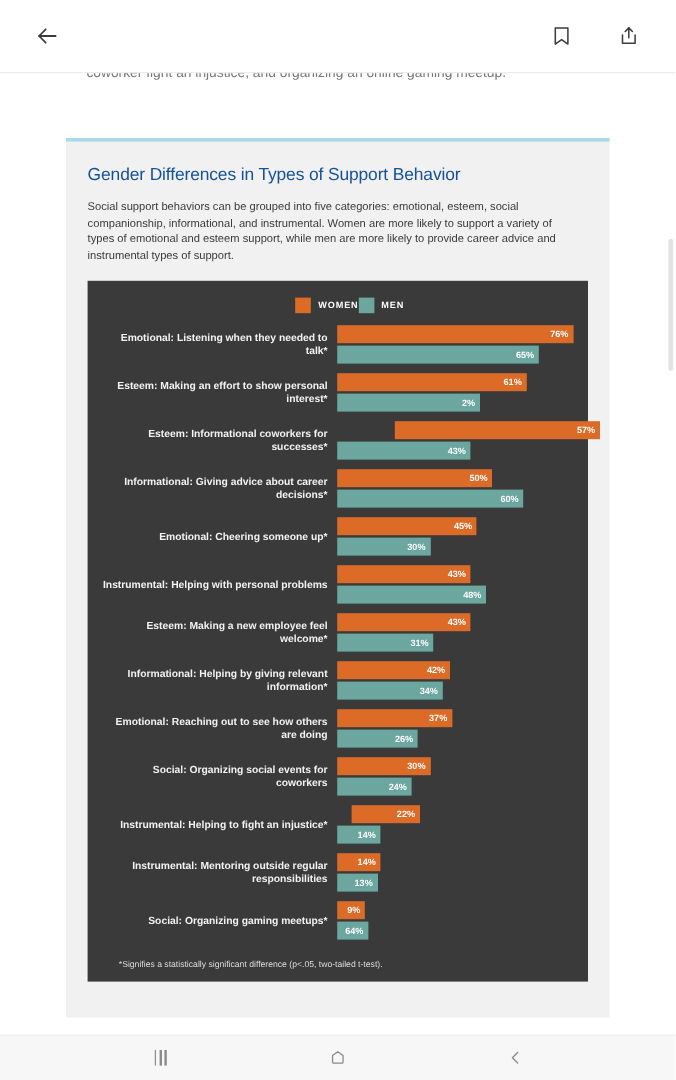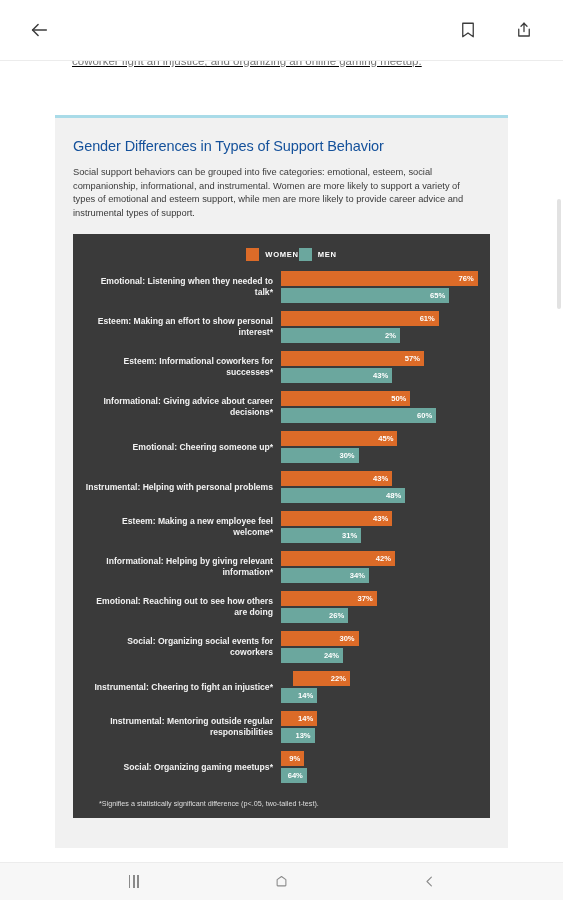--- a/index.html
+++ b/index.html
@@ -33,21 +33,20 @@
     flex: 1 1 auto;
     background: #ffffff;
     overflow: hidden;
     border-top: 1px solid #ececec;
   }
   .para-clip {
     position: relative;
     height: 46px;
     overflow: hidden;
     padding: 0 72px;
-    text-decoration: underline;
   }
   .para-clip p {
     font-size: 11.5px;
     line-height: 22px;
     color: #767676;
     margin-top: -11px;
   }
 
   
   .card {
@@ -220,21 +219,21 @@
                   <span class="bar-val">61%</span>
                 </div>
                 <div class="bar men" style="width: 119.025px; background: rgb(107, 167, 158);">
                   <span class="bar-val">2%</span>
                 </div>
               </div>
             </div>
             <div class="row">
               <div class="row-label">Esteem: Informational coworkers for successes*</div>
               <div class="row-bars">
-                <div class="bar women" style="width: 143px; background: rgb(220, 107, 40);">
+                <div class="bar women" style="width: 171px; background: rgb(220, 107, 40); margin-left: 48px;">
                   <span class="bar-val">57%</span>
                 </div>
                 <div class="bar men" style="width: 111.262px; background: rgb(107, 167, 158);">
                   <span class="bar-val">43%</span>
                 </div>
               </div>
             </div>
             <div class="row">
               <div class="row-label">Informational: Giving advice about career decisions*</div>
               <div class="row-bars">
@@ -275,21 +274,21 @@
                   <span class="bar-val">43%</span>
                 </div>
                 <div class="bar men" style="width: 80.2125px; background: rgb(107, 167, 158);">
                   <span class="bar-val">31%</span>
                 </div>
               </div>
             </div>
             <div class="row">
               <div class="row-label">Informational: Helping by giving relevant information*</div>
               <div class="row-bars">
-                <div class="bar women" style="width: 114px; background: rgb(220, 107, 40);">
+                <div class="bar women" style="width: 94px; background: rgb(220, 107, 40);">
                   <span class="bar-val">42%</span>
                 </div>
                 <div class="bar men" style="width: 87.975px; background: rgb(107, 167, 158); align-items: center;">
                   <span class="bar-val">34%</span>
                 </div>
               </div>
             </div>
             <div class="row">
               <div class="row-label">Emotional: Reaching out to see how others are doing</div>
               <div class="row-bars">
@@ -306,21 +305,21 @@
               <div class="row-bars">
                 <div class="bar women" style="width: 77.625px; background: rgb(220, 107, 40);">
                   <span class="bar-val">30%</span>
                 </div>
                 <div class="bar men" style="width: 62.1px; background: rgb(107, 167, 158);">
                   <span class="bar-val">24%</span>
                 </div>
               </div>
             </div>
             <div class="row">
-              <div class="row-label">Instrumental: Cheering to fight an injustice*</div>
+              <div class="row-label">Instrumental: Helping to fight an injustice*</div>
               <div class="row-bars">
                 <div class="bar women" style="width: 56.925px; background: rgb(220, 107, 40); margin-left: 12px;">
                   <span class="bar-val">22%</span>
                 </div>
                 <div class="bar men" style="width: 36.225px; background: rgb(107, 167, 158);">
                   <span class="bar-val">14%</span>
                 </div>
               </div>
             </div>
             <div class="row">

